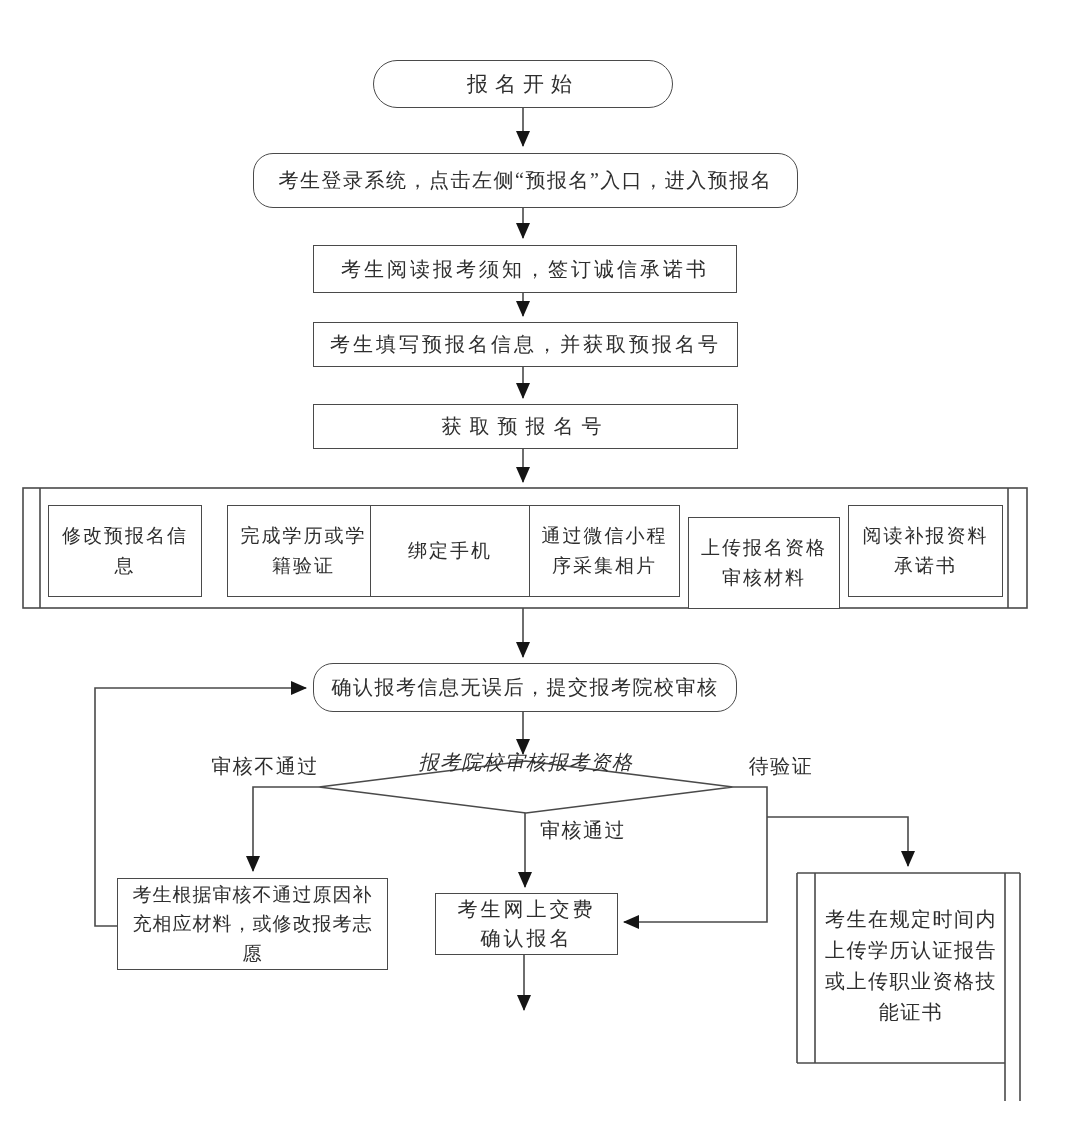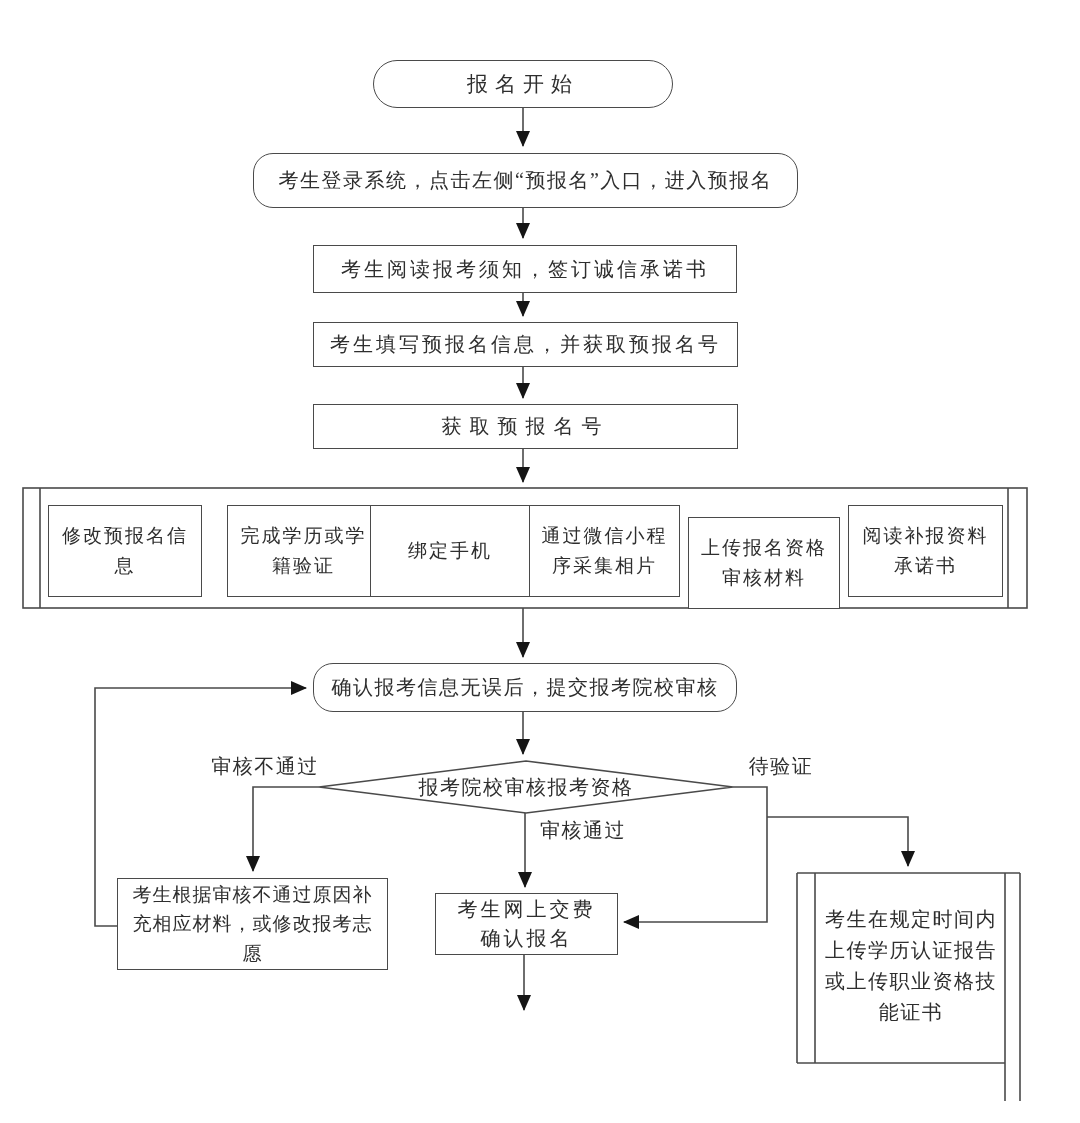--- a/index.html
+++ b/index.html
@@ -87,21 +87,21 @@
   <div class="node task" style="left:370px;top:505px;width:160px;height:92px;">绑定手机</div>
   <div class="node task" style="left:529px;top:505px;width:151px;height:92px;">通过微信小程
 序采集相片</div>
   <div class="node task" style="left:688px;top:505px;width:152px;height:92px;margin-top:12px;">上传报名资格
 审核材料</div>
   <div class="node task" style="left:848px;top:505px;width:155px;height:92px;">阅读补报资料
 承诺书</div>
 
   <div class="node proc wide" style="left:313px;top:663px;width:424px;height:49px;">确认报考信息无误后，提交报考院校审核</div>
 
-  <div class="lbl" style="left:376px;top:772px;width:300px;height:30px;">报考院校审核报考资格</div>
+  <div class="lbl" style="left:376px;top:747px;width:300px;height:30px;font-style:italic;">报考院校审核报考资格</div>
 
   <div class="lbl" style="left:205px;top:753px;width:120px;height:26px;">审核不通过</div>
   <div class="lbl" style="left:741px;top:753px;width:80px;height:26px;">待验证</div>
   <div class="lbl" style="left:533px;top:817px;width:100px;height:26px;">审核通过</div>
 
   <div class="node multiline" style="left:117px;top:878px;width:271px;height:92px;">考生根据审核不通过原因补
 充相应材料，或修改报考志
 愿</div>
 
   <div class="node proc" style="left:435px;top:893px;width:183px;height:62px;">考生网上交费

